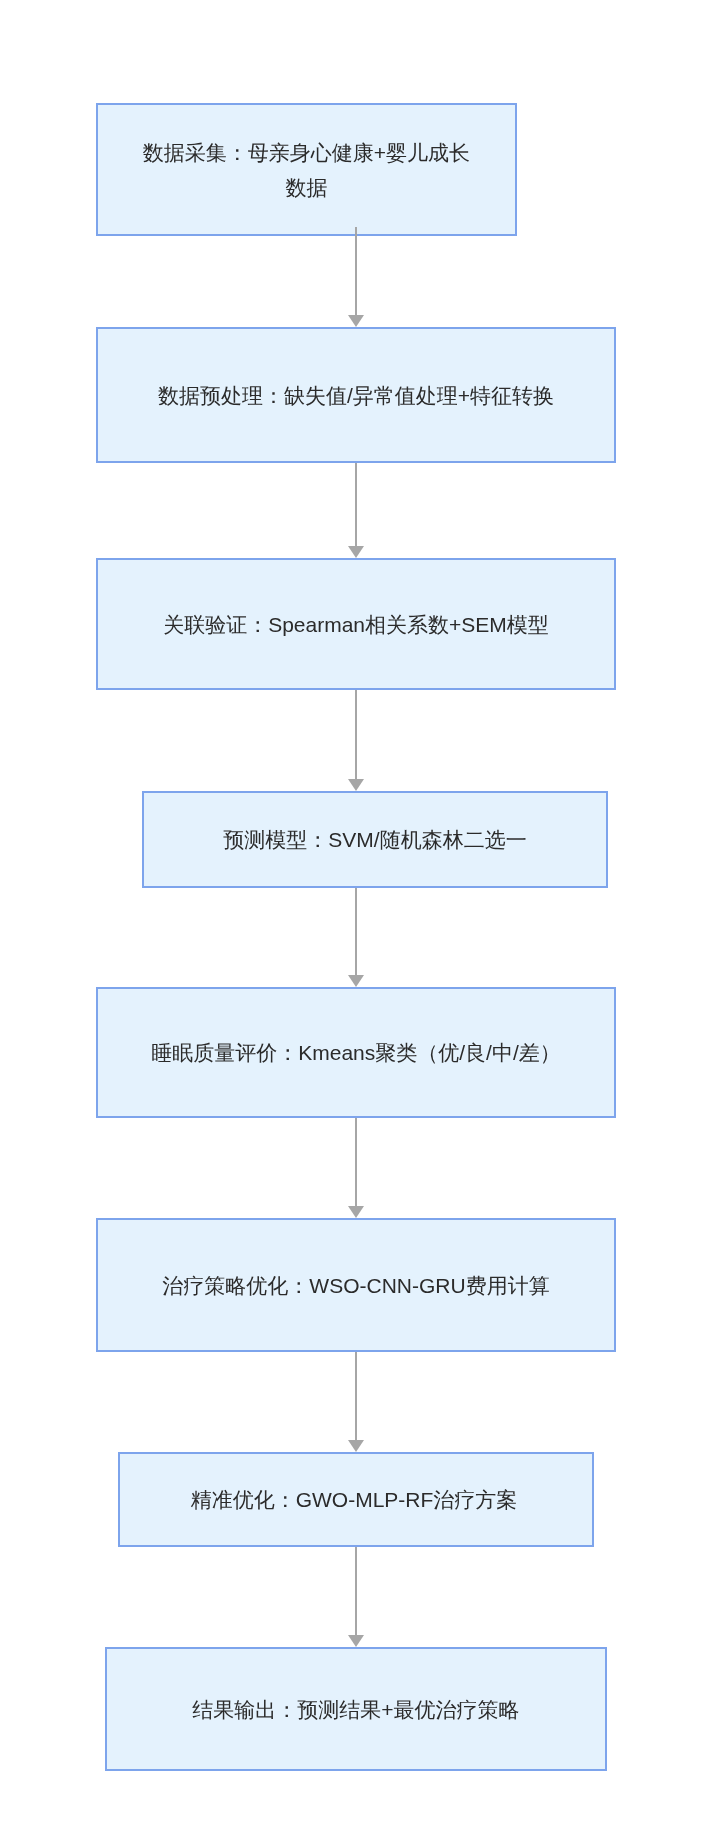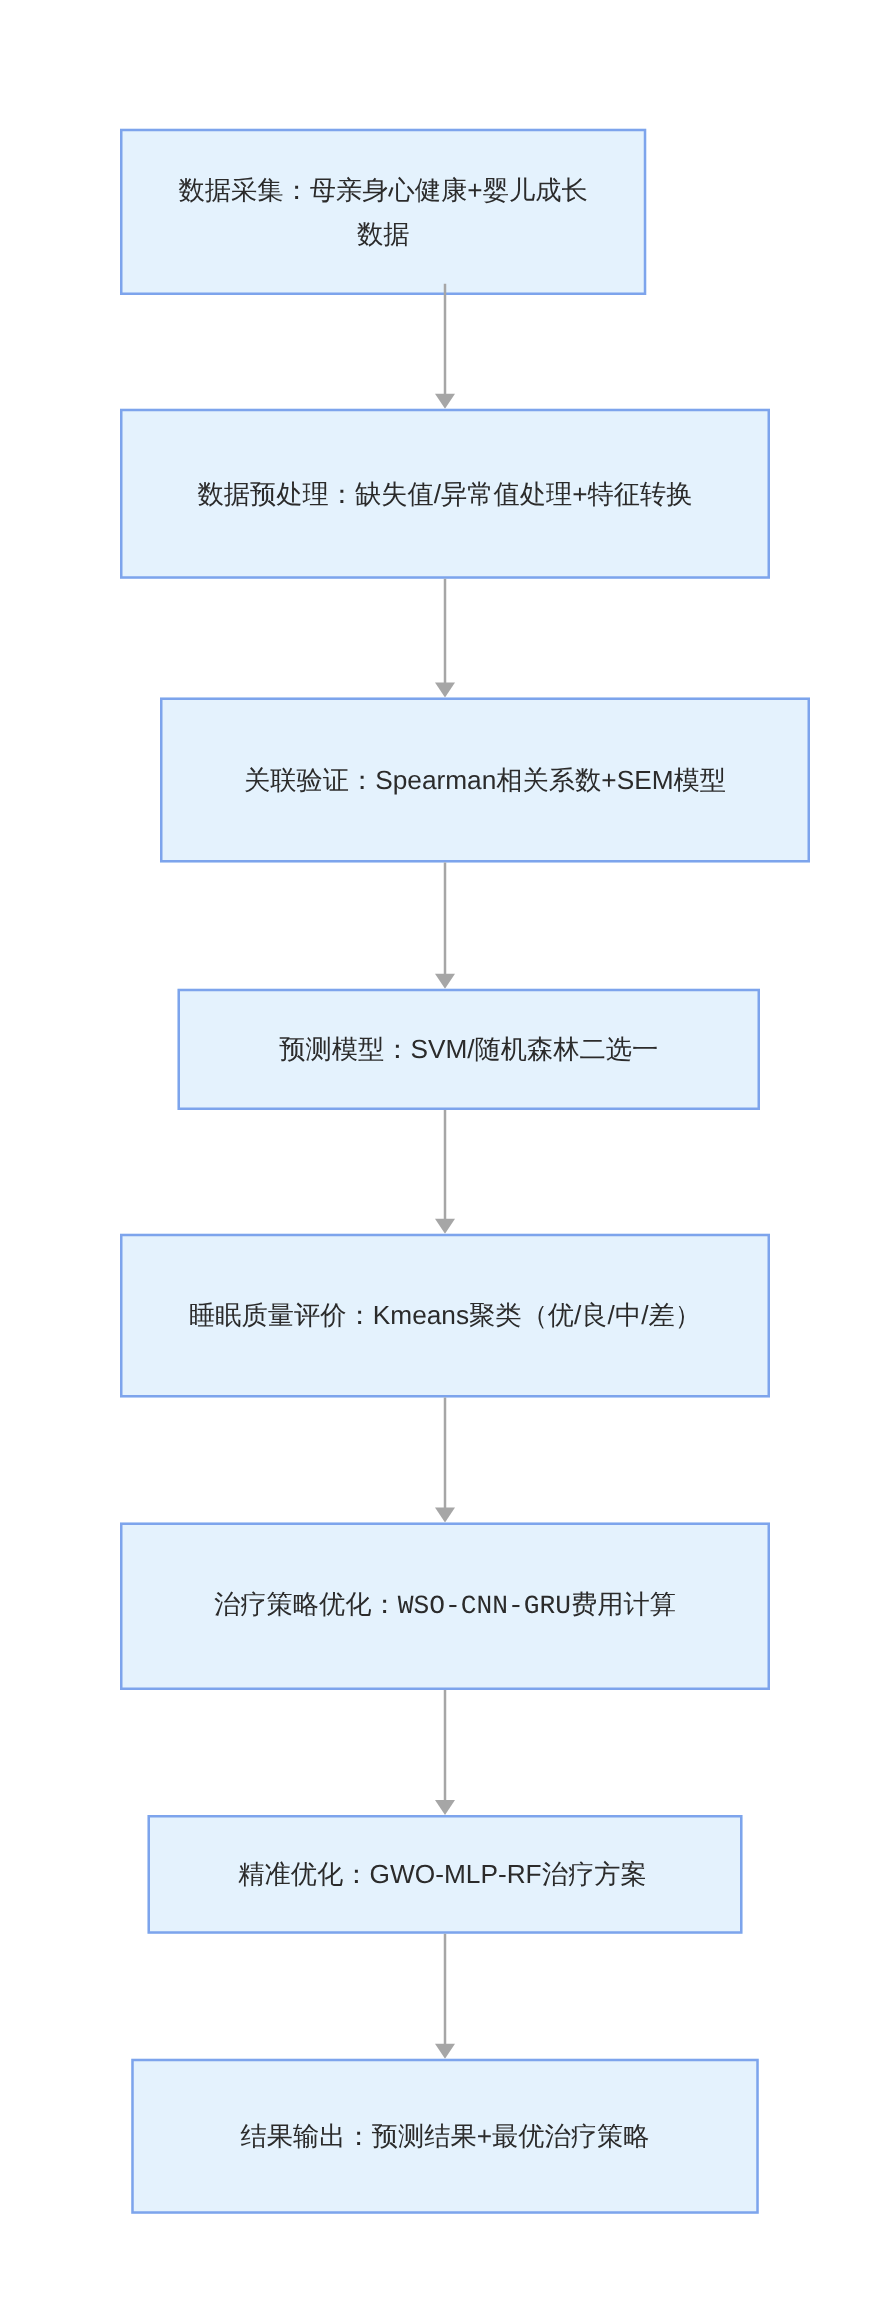--- a/index.html
+++ b/index.html
@@ -61,33 +61,33 @@
 <div id="canvas">
 
   <div class="flow-box" style="left:96px;  top:103px;   width:421px; height:133px;">数据采集：母亲身心健康+婴儿成长数据</div>
 
   <div class="arrow" style="top:227px; height:100px;"></div>
 
   <div class="flow-box" style="left:96px;  top:327px;  width:520px; height:136px;">数据预处理：缺失值/异常值处理+特征转换</div>
 
   <div class="arrow" style="top:463px; height:95px;"></div>
 
-  <div class="flow-box" style="left:96px;  top:558px;  width:520px; height:132px;margin-left:32px;">关联验证：Spearman相关系数+SEM模型</div>
+  <div class="flow-box" style="left:96px;  top:558px;  width:520px; height:132px;">关联验证：Spearman相关系数+SEM模型</div>
 
   <div class="arrow" style="top:690px; height:101px;"></div>
 
   <div class="flow-box" style="left:123px; top:791px;  width:466px; height:97px;margin-left:19px;">预测模型：SVM/随机森林二选一</div>
 
   <div class="arrow" style="top:888px; height:99px;"></div>
 
   <div class="flow-box" style="left:96px;  top:987px;  width:520px; height:131px;">睡眠质量评价：Kmeans聚类（优/良/中/差）</div>
 
   <div class="arrow" style="top:1118px; height:100px;"></div>
 
-  <div class="flow-box" style="left:96px;  top:1218px; width:520px; height:134px;font-family:Liberation Mono, monospace;">治疗策略优化：WSO-CNN-GRU费用计算</div>
+  <div class="flow-box" style="left:96px;  top:1218px; width:520px; height:134px;">治疗策略优化：WSO-CNN-GRU费用计算</div>
 
   <div class="arrow" style="top:1352px; height:100px;"></div>
 
   <div class="flow-box" style="left:118px; top:1452px; width:476px; height:95px;padding-left:38px;">精准优化：GWO-MLP-RF治疗方案</div>
 
   <div class="arrow" style="top:1547px; height:100px;"></div>
 
   <div class="flow-box" style="left:105px; top:1647px; width:502px; height:124px;">结果输出：预测结果+最优治疗策略</div>
 
 </div>

